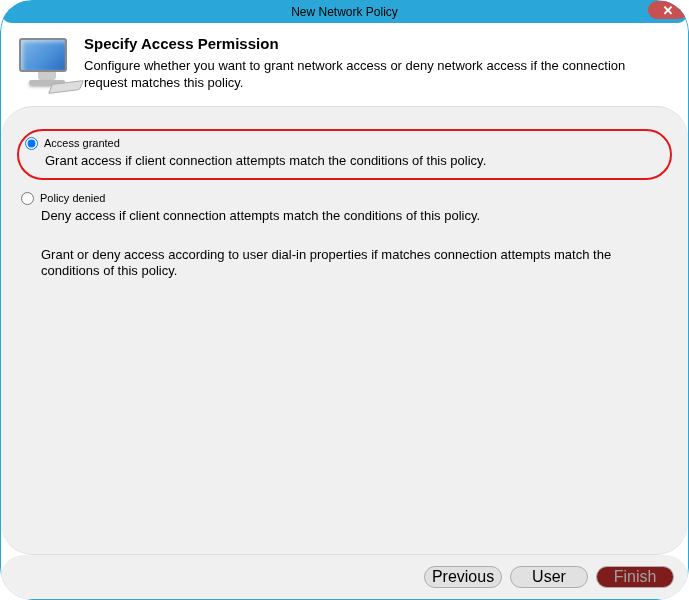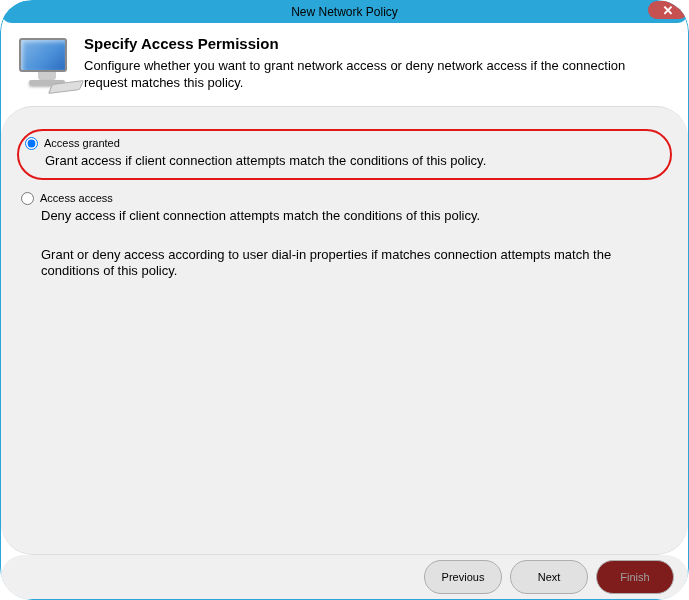--- a/index.html
+++ b/index.html
@@ -143,24 +143,24 @@
       height: 44px;
       background: #f0f0f0;
       display: flex;
       align-items: center;
       justify-content: flex-end;
       gap: 8px;
       padding-right: 14px;
     }
     .btn {
       width: 78px;
-      height: 34px;
+      height: 22px;
       background: #e1e1e1;
       border: 1px solid #adadad;
-      font-size: 11px;
+      font-size: 16px;
       cursor: pointer;
       color: #000;
     }
     .btn:disabled {
       color: #a0a0a0;
       cursor: default;
       background: #7f1d1d;
     }
   </style>
 </head>
@@ -192,28 +192,28 @@
       <div class="radio-row">
         <input type="radio" name="access" checked="" style="">
         <span class="label-text">Access granted</span>
       </div>
       <div class="desc">Grant access if client connection attempts match the conditions of this policy.</div>
     </div>
 
     <div class="option-group">
       <div class="radio-row">
         <input type="radio" name="access" style="">
-        <span class="label-text">Access access</span>
+        <span class="label-text">Policy denied</span>
       </div>
       <div class="desc">Deny access if client connection attempts match the conditions of this policy.</div>
     </div>
 
     <div class="option-group" style="margin-top:18px">
       <div class="desc">Grant or deny access according to user dial-in properties if matches connection attempts match the conditions of this policy.</div>
     </div>
   </div>
 
   <div class="footer">
     <button class="btn">Previous</button>
-    <button class="btn">Next</button>
+    <button class="btn">User</button>
     <button class="btn" disabled="">Finish</button>
   </div>
 </div>
 
 </body></html>

